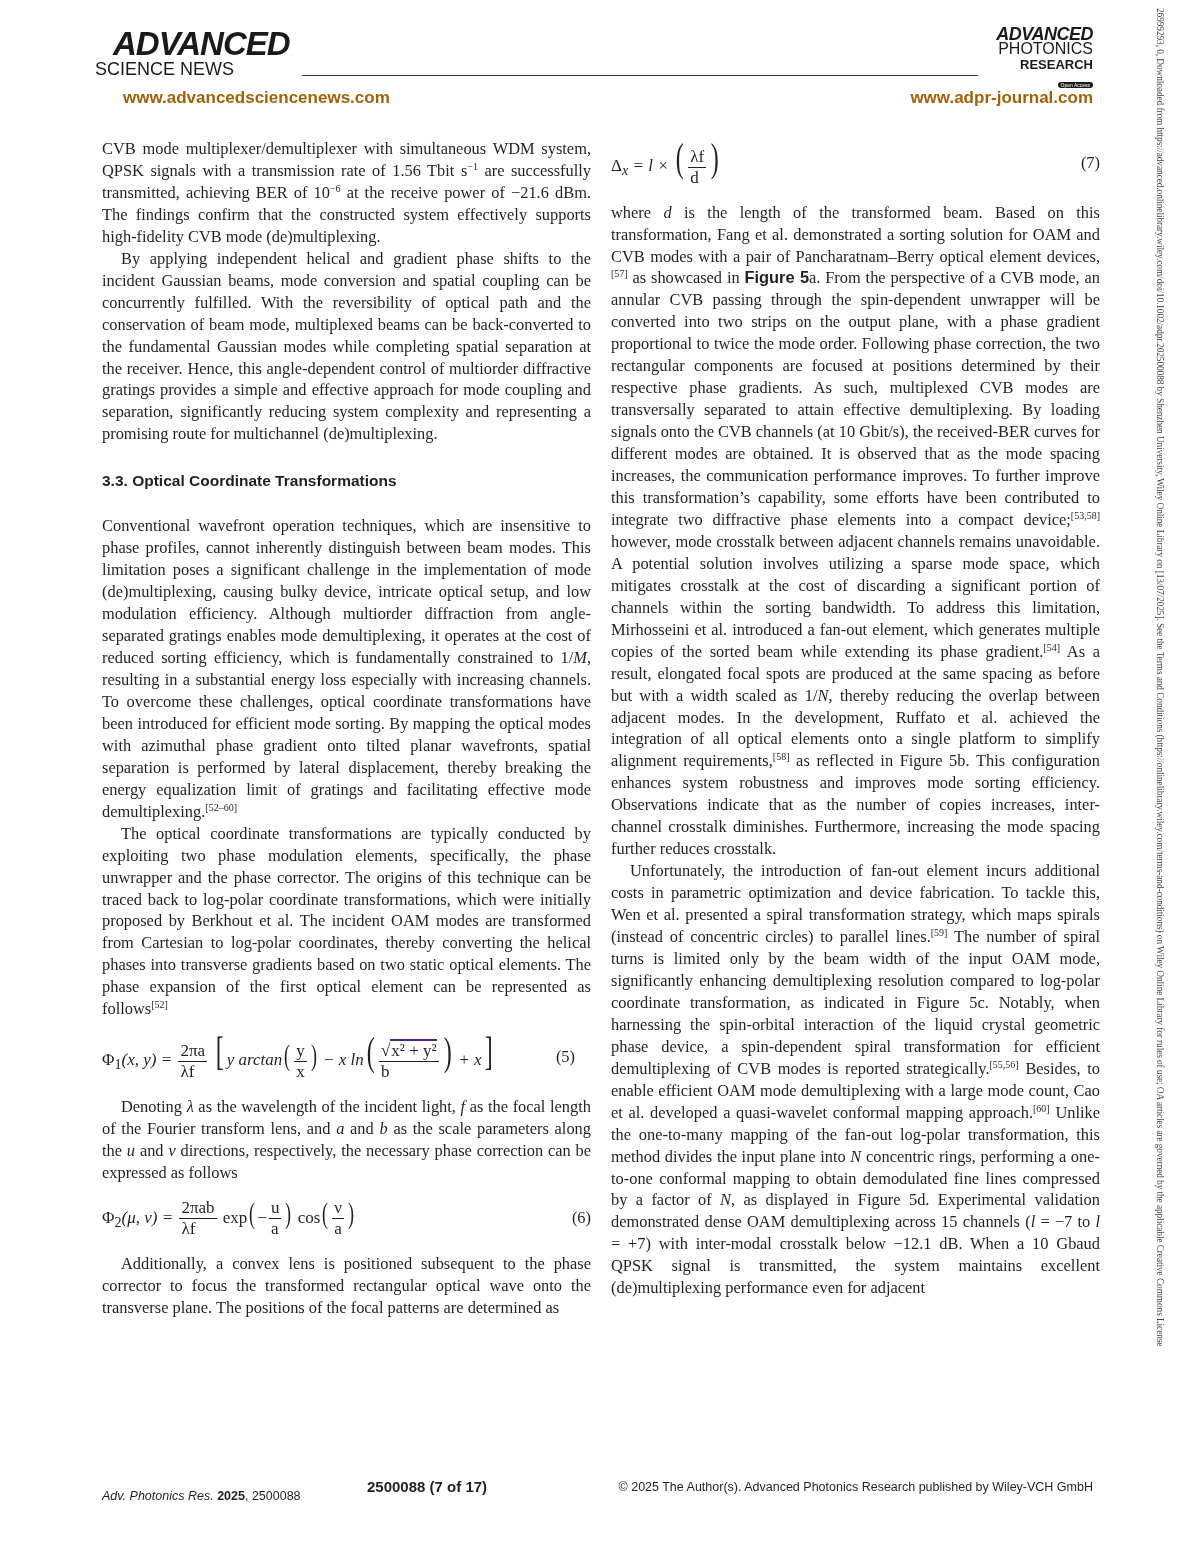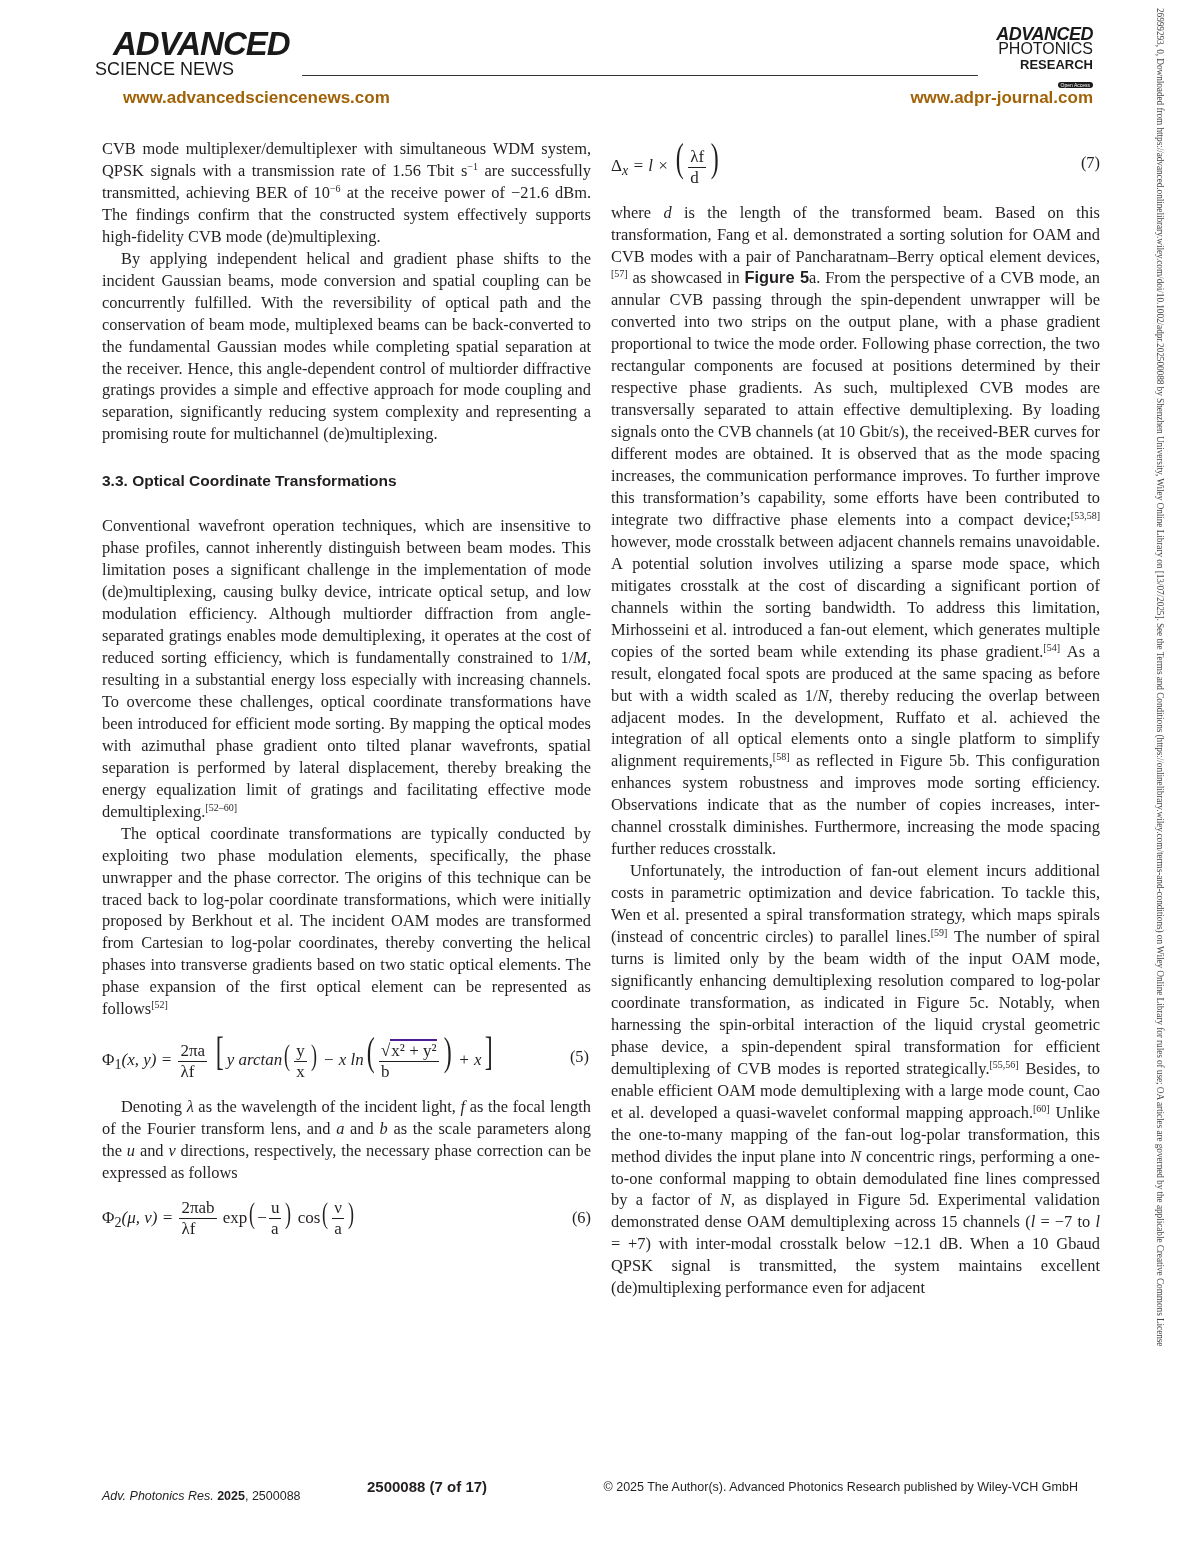--- a/index.html
+++ b/index.html
@@ -37,21 +37,21 @@
   .frac .den { padding:0 2px; line-height:20px; }
   .big { font-size:40px; font-weight:200; line-height:1; transform:scaleX(0.6); display:inline-block; }
   .med { font-size:30px; font-weight:200; line-height:1; transform:scaleX(0.6); display:inline-block; }
   .sqrt { border-top:2px solid #4c1d95; padding-left:1px; }
   b.figref { font-family:"Liberation Sans", sans-serif; font-weight:bold; }
 
   
   #footer { position:absolute; top:1478px; left:102px; right:97px; height:20px; font-family:"Liberation Sans", sans-serif; font-size:12.5px; color:#231f20; }
   #foot-journal { position:absolute; left:0; top:11px; }
   #foot-page { position:absolute; left:265px; top:0px; font-weight:bold; font-size:15px; }
-  #foot-copy { position:absolute; right:15px; top:2px; }
+  #foot-copy { position:absolute; right:0; top:2px; }
 </style>
 </head>
 <body>
 
 <div id="hdr-left">
   <div id="asn-advanced">ADVANCED</div>
   <div id="asn-science">SCIENCE NEWS</div>
 </div>
 <div id="hdr-rule"></div>
 <div id="hdr-right">
@@ -65,21 +65,21 @@
 
 <div id="side-note">26999293, 0, Downloaded from https://advanced.onlinelibrary.wiley.com/doi/10.1002/adpr.202500088 by Shenzhen University, Wiley Online Library on [13/07/2025]. See the Terms and Conditions (https://onlinelibrary.wiley.com/terms-and-conditions) on Wiley Online Library for rules of use; OA articles are governed by the applicable Creative Commons License</div>
 
 <div id="col-left" class="col">
   <p><span>CVB mode multiplexer/demultiplexer with simultaneous WDM system, QPSK signals with a transmission rate of 1.56 Tbit s</span><sup>−1</sup><span> are successfully transmitted, achieving BER of 10</span><sup>−6</sup><span> at the receive power of −21.6 dBm. The findings confirm that the constructed system effectively supports high-fidelity CVB mode (de)multiplexing.</span></p>
   <p class="indent">By applying independent helical and gradient phase shifts to the incident Gaussian beams, mode conversion and spatial coupling can be concurrently fulfilled. With the reversibility of optical path and the conservation of beam mode, multiplexed beams can be back-converted to the fundamental Gaussian modes while completing spatial separation at the receiver. Hence, this angle-dependent control of multiorder diffractive gratings provides a simple and effective approach for mode coupling and separation, significantly reducing system complexity and representing a promising route for multichannel (de)multiplexing.</p>
   <div class="heading">3.3. Optical Coordinate Transformations</div>
   <p><span>Conventional wavefront operation techniques, which are insensitive to phase profiles, cannot inherently distinguish between beam modes. This limitation poses a significant challenge in the implementation of mode (de)multiplexing, causing bulky device, intricate optical setup, and low modulation efficiency. Although multiorder diffraction from angle-separated gratings enables mode demultiplexing, it operates at the cost of reduced sorting efficiency, which is fundamentally constrained to 1/</span><i>M</i><span>, resulting in a substantial energy loss especially with increasing channels. To overcome these challenges, optical coordinate transformations have been introduced for efficient mode sorting. By mapping the optical modes with azimuthal phase gradient onto tilted planar wavefronts, spatial separation is performed by lateral displacement, thereby breaking the energy equalization limit of gratings and facilitating effective mode demultiplexing.</span><sup>[52–60]</sup></p>
   <p class="indent"><span>The optical coordinate transformations are typically conducted by exploiting two phase modulation elements, specifically, the phase unwrapper and the phase corrector. The origins of this technique can be traced back to log-polar coordinate transformations, which were initially proposed by Berkhout et al. The incident OAM modes are transformed from Cartesian to log-polar coordinates, thereby converting the helical phases into transverse gradients based on two static optical elements. The phase expansion of the first optical element can be represented as follows</span><sup>[52]</sup></p>
 
-  <div class="eq" style="margin:12px 2px 14px 0;">
+  <div class="eq" style="margin:12px 16px 14px 0;">
     <span>
       <span>Φ</span><sub>1</sub><i>(x, y) =</i>
       <span class="frac">
           <span class="num">2πa</span>
           <span class="den">λf</span>
         </span>
       <span class="big">[</span><i>y arctan</i><span class="med">(</span><span class="frac">
           <span class="num">y</span>
           <span class="den">x</span>
         </span><span class="med">)</span>
@@ -106,20 +106,21 @@
           <span class="den">a</span>
         </span><span class="med">)</span>
       <span>cos</span><span class="med">(</span><span class="frac">
           <span class="num">ν</span>
           <span class="den">a</span>
         </span><span class="med">)</span>
     </span>
     <span class="eqnum">(6)</span>
   </div>
 
+  <p class="indent">Additionally, a convex lens is positioned subsequent to the phase corrector to focus the transformed rectangular optical wave onto the transverse plane. The positions of the focal patterns are determined as</p>
 </div>
 
 <div id="col-right" class="col">
   <div class="eq" style="margin:0 0 14px 0;">
     <span>
       <span>Δ</span><sub><i>x</i></sub> <i>= l ×</i>
       <span class="big">(</span><span class="frac">
           <span class="num">λf</span>
           <span class="den">d</span>
         </span><span class="big">)</span>

